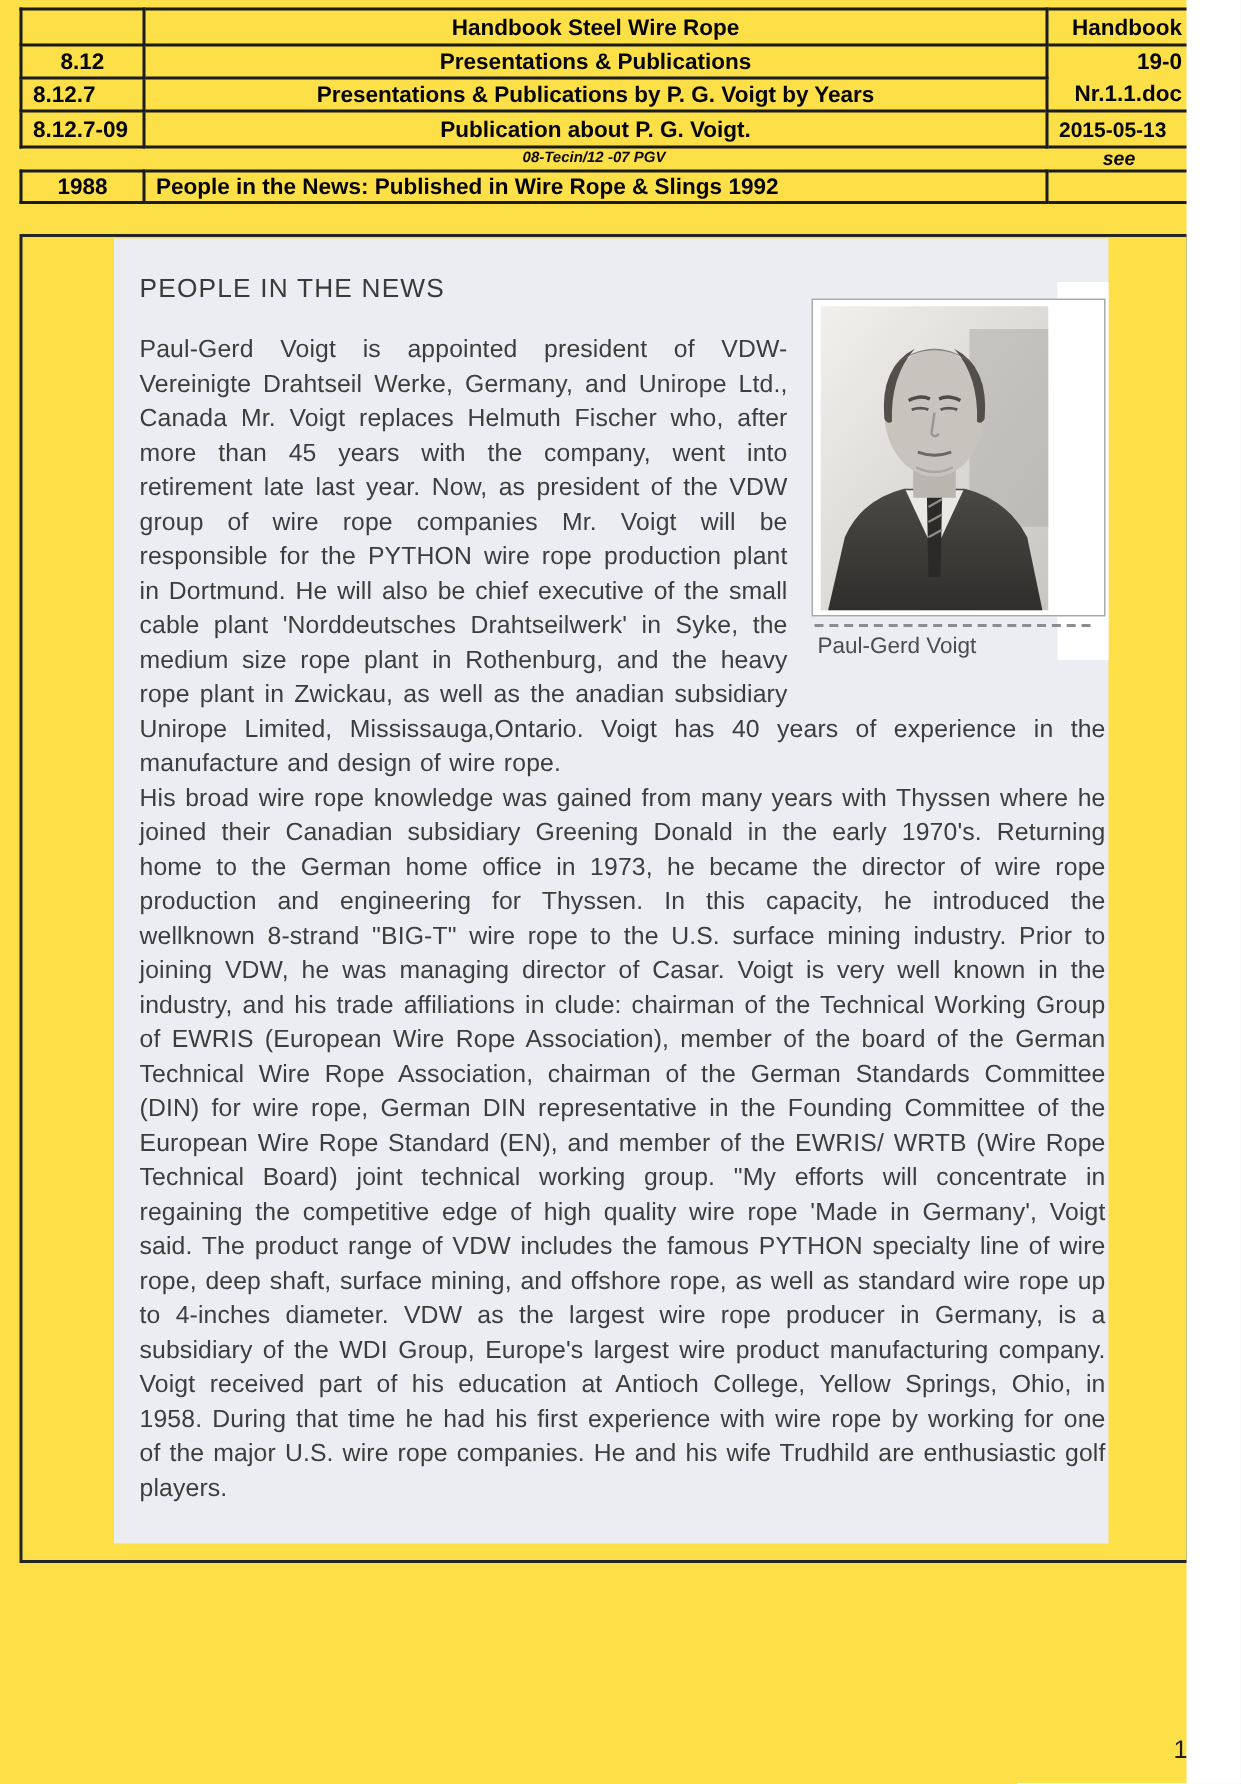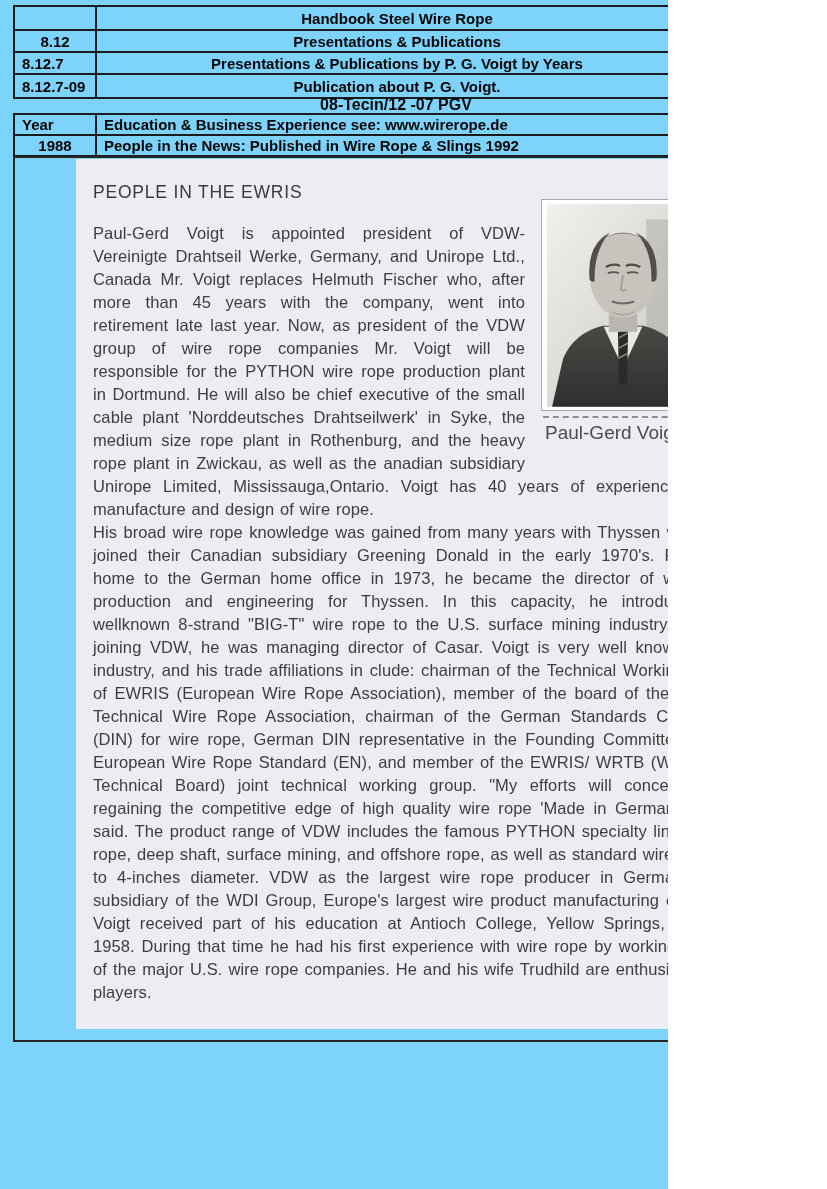--- a/index.html
+++ b/index.html
@@ -1,21 +1,21 @@
 <!DOCTYPE html>
 <html><head>
 <meta charset="utf-8">
 <style>
   * { box-sizing: border-box; margin: 0; padding: 0; }
   html, body { background: #ffffff; }
   .page {
     position: relative;
-    width: 668px;
+    width: 791px;
     height: 1189px;
-    background: #7dd3fc;
+    background: #fde047;
     font-family: "Liberation Sans", sans-serif;
     color: #000;
     overflow: hidden;
   }
 
   
   table.hdr {
     position: absolute;
     left: 13px;
     border-collapse: collapse;
@@ -51,21 +51,21 @@
   .note-row {
     position: absolute;
     left: 13px; top: 97px;
     width: 782px; height: 16px;
     display: flex;
     align-items: center;
   }
   .note-spacer { width: 82px; }
   .note-center {
     width: 602px; text-align: center;
-    font-weight: bold; font-size: 16px; color: #090909;
+    font-weight: bold; font-size: 10px; color: #090909; font-style: italic;
   }
   .note-right {
     width: 98px; text-align: center;
     font-weight: bold; font-size: 13px; color: #090909; font-style: italic;
   }
 
   
   .big-box {
     position: absolute;
     left: 13px; top: 156px;
@@ -130,21 +130,21 @@
     left: 5px; top: 3px;
     width: 152px; height: 205px;
     display: block;
   }
   .photo-dashes {
     width: 184px;
     border-top: 2px dashed #8d8d90;
     margin: 5px 0 4px 2px;
   }
   .photo-caption {
-    font-size: 19px;
+    font-size: 15px;
     color: #4c4c4f;
     margin-left: 4px;
   }
 
   .page-number {
     position: absolute;
     left: 772px; top: 1157px;
     width: 30px;
     text-align: center;
     font-size: 17px;
@@ -194,25 +194,20 @@
     <div class="note-right">see</div>
   </div>
 
   <table class="hdr t2">
     <colgroup>
         <col class="col-a">
         <col class="col-b">
         <col class="col-c">
       </colgroup>
     <tbody>
-        <tr class="r21">
-      <td class="left">Year</td>
-      <td class="left reg">Education &amp; Business Experience see: www.wirerope.de</td>
-      <td class="center small">Language</td>
-    </tr>
     <tr class="r21">
       <td class="center">1988</td>
       <td class="left title16">People in the News: Published in Wire Rope &amp; Slings 1992</td>
       <td></td>
     </tr>
   </tbody>
     </table>
 
   <div class="scan-bg"></div>
   <div class="white-patch"></div>
@@ -260,19 +255,19 @@
 
           <path d="M64 96 Q75 100 86 96" stroke="#6b6864" stroke-width="2" fill="none"></path>
 
           <path d="M63 106 Q75 112 87 106" stroke="#aaa7a1" stroke-width="1.5" fill="none"></path>
         </svg>
       </div>
       <div class="photo-dashes"></div>
       <div class="photo-caption">Paul-Gerd Voigt</div>
     </div>
 
-    <h2>PEOPLE IN THE EWRIS</h2>
+    <h2>PEOPLE IN THE NEWS</h2>
     <p>Paul-Gerd Voigt is appointed president of VDW-Vereinigte Drahtseil Werke, Germany, and Unirope Ltd., Canada Mr. Voigt replaces Helmuth Fischer who, after more than 45 years with the company, went into retirement late last year. Now, as president of the VDW group of wire rope companies Mr. Voigt will be responsible for the PYTHON wire rope production plant in Dortmund. He will also be chief executive of the small cable plant 'Norddeutsches Drahtseilwerk' in Syke, the medium size rope plant in Rothenburg, and the heavy rope plant in Zwickau, as well as the anadian subsidiary Unirope Limited, Mississauga,Ontario. Voigt has 40 years of experience in the manufacture and design of wire rope.</p>
     <p>His broad wire rope knowledge was gained from many years with Thyssen where he joined their Canadian subsidiary Greening Donald in the early 1970's. Returning home to the German home office in 1973, he became the director of wire rope production and engineering for Thyssen. In this capacity, he introduced the wellknown 8-strand "BIG-T" wire rope to the U.S. surface mining industry. Prior to joining VDW, he was managing director of Casar. Voigt is very well known in the industry, and his trade affiliations in clude: chairman of the Technical Working Group of EWRIS (European Wire Rope Association), member of the board of the German Technical Wire Rope Association, chairman of the German Standards Committee (DIN) for wire rope, German DIN representative in the Founding Committee of the European Wire Rope Standard (EN), and member of the EWRIS/ WRTB (Wire Rope Technical Board) joint technical working group. "My efforts will concentrate in regaining the competitive edge of high quality wire rope 'Made in Germany', Voigt said. The product range of VDW includes the famous PYTHON specialty line of wire rope, deep shaft, surface mining, and offshore rope, as well as standard wire rope up to 4-inches diameter. VDW as the largest wire rope producer in Germany, is a subsidiary of the WDI Group, Europe's largest wire product manufacturing company. Voigt received part of his education at Antioch College, Yellow Springs, Ohio, in 1958. During that time he had his first experience with wire rope by working for one of the major U.S. wire rope companies. He and his wife Trudhild are enthusiastic golf players.</p>
   </div>
 
   <div class="page-number">1</div>
 </div>
 
 </body></html>

